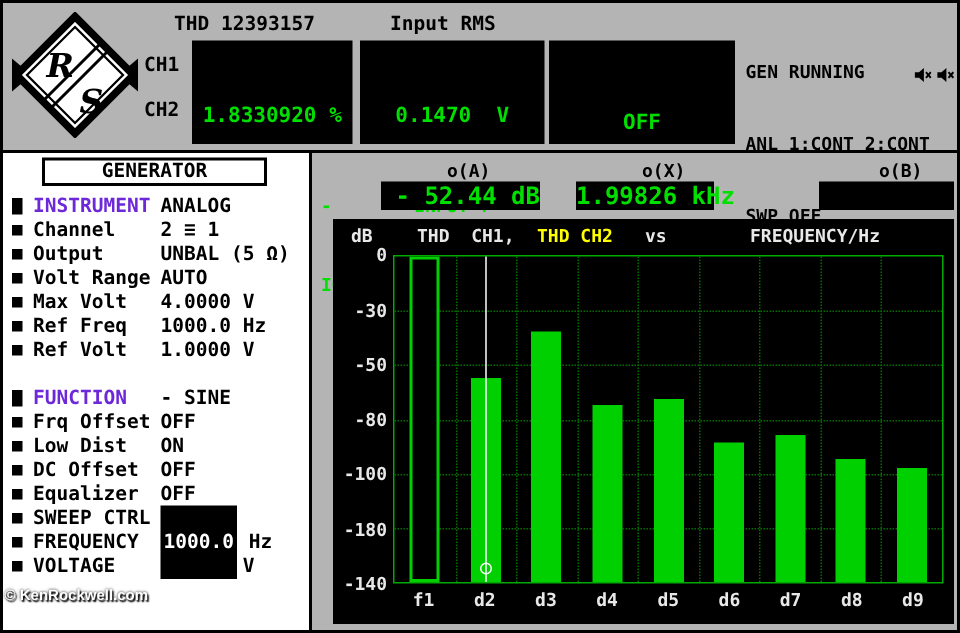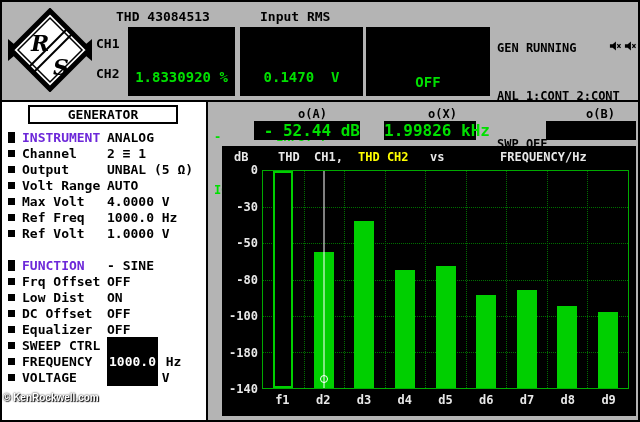--- a/index.html
+++ b/index.html
@@ -18,21 +18,21 @@
   .disp{position:absolute;top:27px;height:69px;background:#000;color:#00e000;text-align:center;white-space:pre}
   .disp .v{font-size:14px;margin-top:4px}
   .disp .l2{font-size:12px;margin-top:7px}
   .disp .l3{font-size:12px;margin-top:1px}
   .thd-box{left:128px;width:107px}
   .rms-box{left:240px;width:123px}
   .off-box{left:366px;width:124px}
   .off-box .o1{font-size:14px;margin-top:9px}
   .off-box .o2{font-size:14px;margin-top:17px}
   .status{position:absolute;left:497px;top:8px;width:139px;font-size:12px;line-height:16px;white-space:pre}
-  .status .row{display:flex;justify-content:space-between;align-items:flex-start}
+  .status .row{display:flex;justify-content:space-between;align-items:flex-end}
   .status .gap{margin-top:5px}
   .status-icons{display:inline-flex;gap:3px}
 
   
   .gen-panel{position:absolute;left:0;top:102px;width:208px;height:320px;background:#fff;border-right:2px solid #000}
   .gen-title{width:150px;margin:3px 0 5px 28px;border:2px solid #000;text-align:center;font-size:13px;line-height:15px}
   .gen-rows{padding-left:8px}
   .gen-row{display:flex;align-items:center;height:16px;font-size:13px}
   .bullet{width:7px;height:7px;background:#000;margin-right:7px;flex:none}
   .bullet.section{height:11px}
@@ -80,21 +80,21 @@
       <polygon points="84,31 84,53 71,42" fill="#000"></polygon>
       <polygon points="42,3 81,42 42,81 3,42" fill="#ffffff" stroke="#000" stroke-width="5"></polygon>
       <polygon points="42,10 74,42 42,74 10,42" fill="none" stroke="#000" stroke-width="1.5"></polygon>
       <line x1="19" y1="61" x2="61" y2="19" stroke="#000" stroke-width="2"></line>
       <line x1="24" y1="66" x2="66" y2="24" stroke="#000" stroke-width="2"></line>
       <text x="23" y="43" font-family="DejaVu Serif, serif" font-style="italic" font-weight="bold" font-size="22" fill="#000">R</text>
       <text x="45" y="67" font-family="DejaVu Serif, serif" font-style="italic" font-weight="bold" font-size="22" fill="#000">S</text>
     </svg>
   </div>
 
-  <div class="section-title thd-title">THD 43084513</div>
+  <div class="section-title thd-title">THD 12393157</div>
   <div class="section-title rms-title">Input RMS</div>
 
   <div class="ch-label ch1">CH1</div>
   <div class="ch-label ch2">CH2</div>
 
   <div class="disp thd-box">
     <div class="v">1.8330920 %</div>
     <div class="l2">- INPUT ? -</div>
     <div class="l3">Press SHOW IO</div>
   </div>

